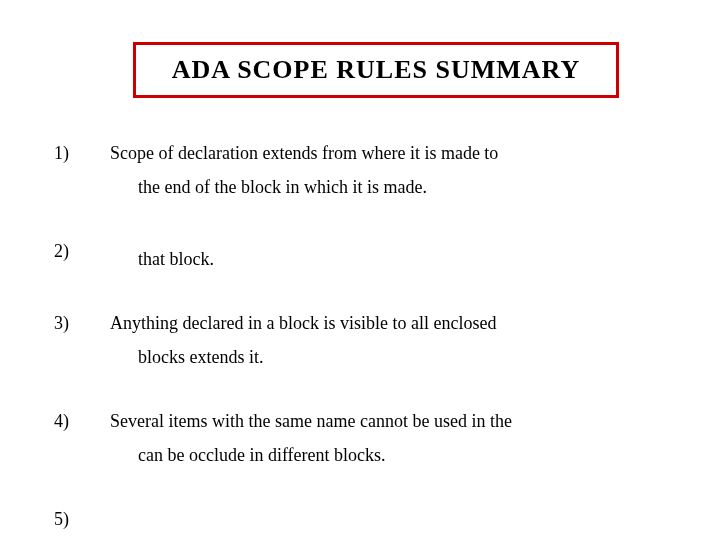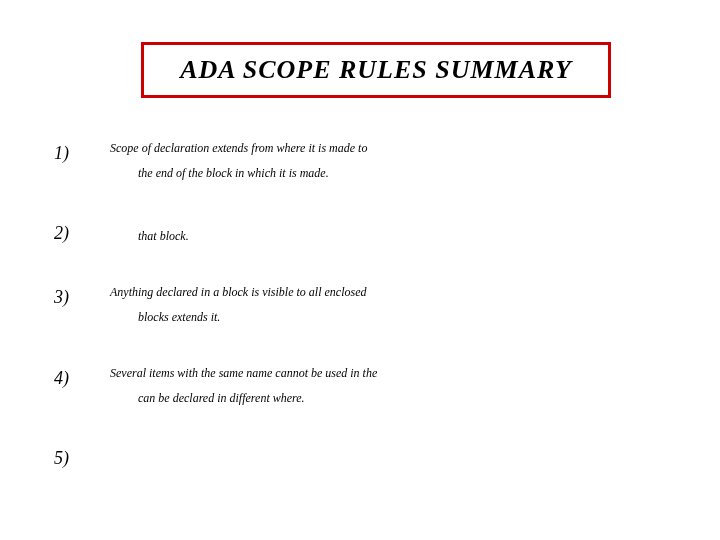--- a/index.html
+++ b/index.html
@@ -1,19 +1,18 @@
 <!DOCTYPE html>
 <html><head>
   <meta charset="utf-8">
   <style>
     * {
       margin: 8px;
       padding: 0;
       box-sizing: border-box;
-      font-style: italic;
     }
 
     body {
       width: 720px;
       height: 540px;
       background: #ffffff;
       font-family: "Times New Roman", Times, serif;
       font-size: 18px;
       line-height: 1.45;
       color: #000000;
@@ -47,21 +46,21 @@
       align-items: flex-start;
     }
 
     .rule-number {
       min-width: 28px;
       font-size: 18px;
       font-weight: normal;
     }
 
     .rule-text {
-      font-size: 12px;
+      font-size: 18px;
       line-height: 1.45;
       padding-left: 4px;
     }
 
     .rule-text .indent {
       display: block;
       padding-left: 28px;
     }
   </style>
 </head>
@@ -93,21 +92,21 @@
     <span class="rule-text">
       <span>Anything declared in a block is visible to all enclosed</span>
       <span class="indent">blocks extends it.</span>
     </span>
   </div>
 
   <div class="rule-item">
     <span class="rule-number">4)</span>
     <span class="rule-text">
       <span>Several items with the same name cannot be used in the</span>
-      <span class="indent">can be declared in different where.</span>
+      <span class="indent">can be occlude in different blocks.</span>
     </span>
   </div>
 
   <div class="rule-item">
     <span class="rule-number">5)</span>
   </div>
 
 </div>
 
 </body></html>

